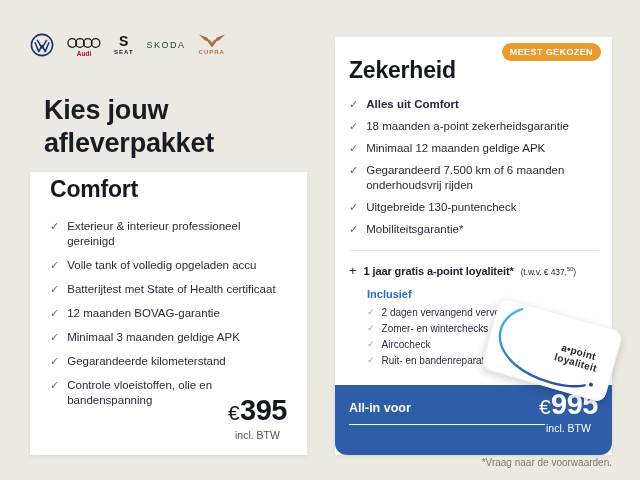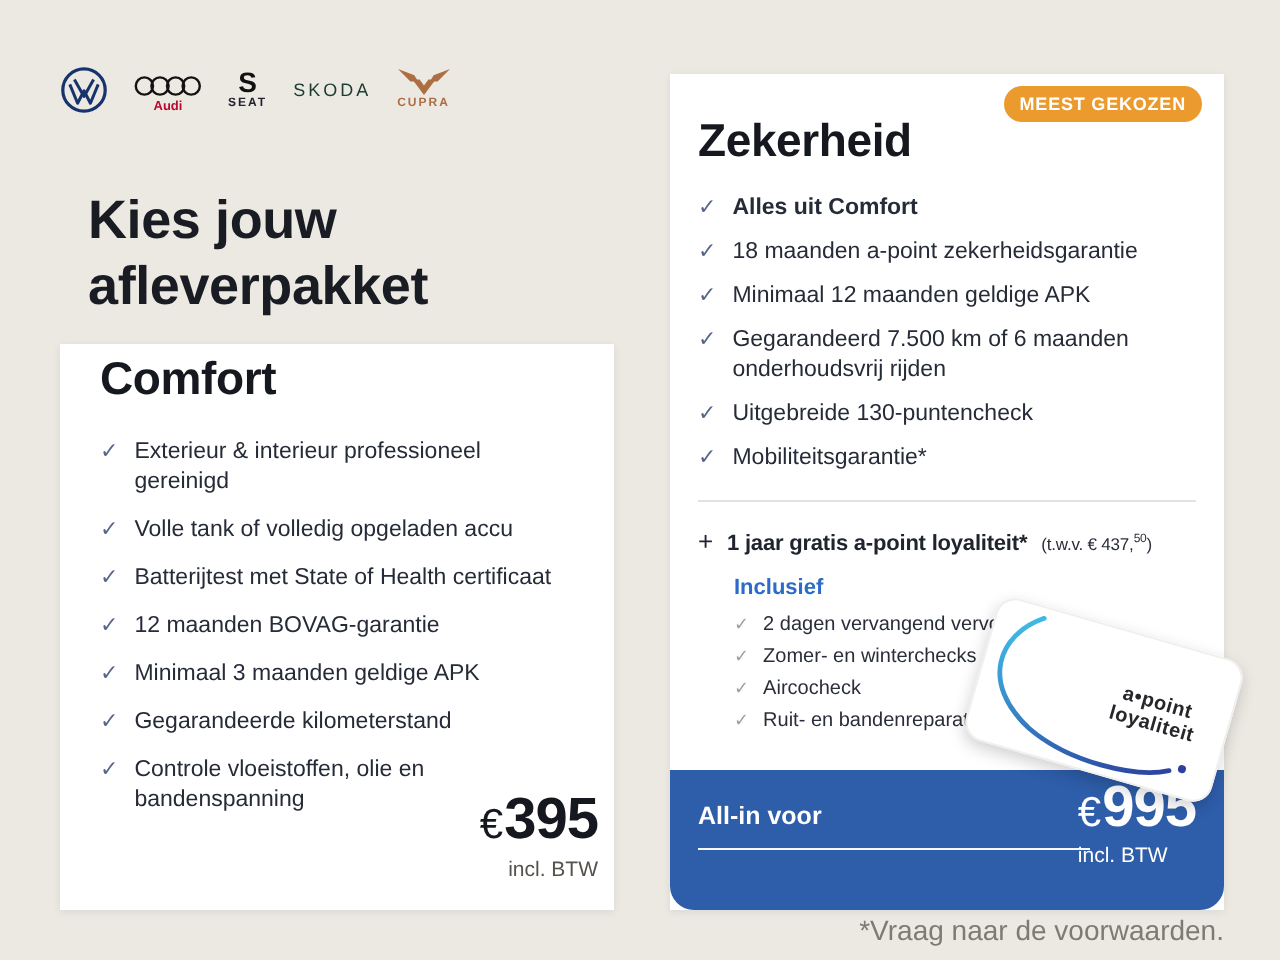--- a/index.html
+++ b/index.html
@@ -29,21 +29,21 @@
         box-shadow:0 1px 4px rgba(40,40,40,.08);box-sizing:border-box}
   .card h2{margin:0;font-size:23px;font-weight:700;color:#15181F;letter-spacing:-0.2px}
   .features{list-style:none;margin:0;padding:0}
   .features li{display:flex;gap:8px;align-items:flex-start;color:#262B38}
   .check{flex:none;font-size:11px;color:#57678B}
   .features li.bold .item-text{font-weight:700}
   
   .comfort{left:30px;top:172px;width:277px;height:283px;padding:4px 20px}
   .comfort h2{margin-bottom:16px}
   .comfort .features li{font-size:11.5px;line-height:15px;margin-bottom:9px}
-  .price-block{position:absolute;right:8px;bottom:14px;text-align:right}
+  .price-block{position:absolute;right:20px;bottom:14px;text-align:center}
   .price{font-size:29px;font-weight:700;letter-spacing:-0.5px;color:#15181F;line-height:30px}
   .price .euro{font-size:21px;font-weight:500;margin-right:1px}
   .price-note{font-size:10.5px;color:#56524C;margin-top:1px}
   
   .zekerheid{left:335px;top:37px;width:277px;height:418px;padding:20px 14px}
   .badge{position:absolute;top:6px;right:11px;background:#EB9B2D;color:#fff;
          font-size:9px;font-weight:700;letter-spacing:.4px;padding:4px 8px;border-radius:9px}
   .zekerheid h2{margin-bottom:13px}
   .zekerheid .features li{font-size:11.5px;line-height:15px;margin-bottom:7px}
   .divider{border:none;border-top:1px solid #E4E2DD;margin:13px 0 12px}
@@ -62,25 +62,25 @@
            border-radius:10px;transform:rotate(16deg);z-index:3;
            box-shadow:0 3px 8px rgba(0,0,0,.18),0 0 0 1px #F0EFED inset}
   .loyalty svg{position:absolute;left:0;top:0}
   .loyalty-text{position:absolute;right:16px;top:26px;text-align:center;font-size:10px;
                 font-weight:700;line-height:11px;letter-spacing:.3px;color:#26262B}
   
   .price-bar{position:absolute;left:0;right:0;bottom:0;height:70px;background:#2E5DA9;
              border-radius:0 0 12px 12px;color:#fff;z-index:1}
   .allin{position:absolute;left:14px;top:16px;font-size:12.5px;font-weight:600;color:#fff}
   .allin-line{position:absolute;left:14px;top:39px;width:196px;height:1px;background:#fff;opacity:.95}
-  .bar-price{position:absolute;right:14px;top:4px;text-align:left}
+  .bar-price{position:absolute;right:14px;top:4px;text-align:center}
   .bar-price .price{color:#fff}
   .bar-price .price-note{color:#fff;margin-top:0}
   
-  .footnote{position:absolute;right:28px;top:457px;font-size:14px;color:#7E7B74}
+  .footnote{position:absolute;right:28px;top:457px;font-size:10px;color:#7E7B74}
 </style>
 </head>
 <body>
 
 <div class="brands">
   <div class="brand vw">
     <svg width="24" height="24" viewBox="0 0 24 24">
       <circle cx="12" cy="12" r="10.6" fill="none" stroke="#17336E" stroke-width="1.6"></circle>
       <path d="M7.2,6.8 L12,15.2 L16.8,6.8" fill="none" stroke="#17336E" stroke-width="1.5" stroke-linejoin="round"></path>
       <path d="M4.9,9.2 L8.8,18.6 L12,12.4 L15.2,18.6 L19.1,9.2" fill="none" stroke="#17336E" stroke-width="1.5" stroke-linejoin="round"></path>

